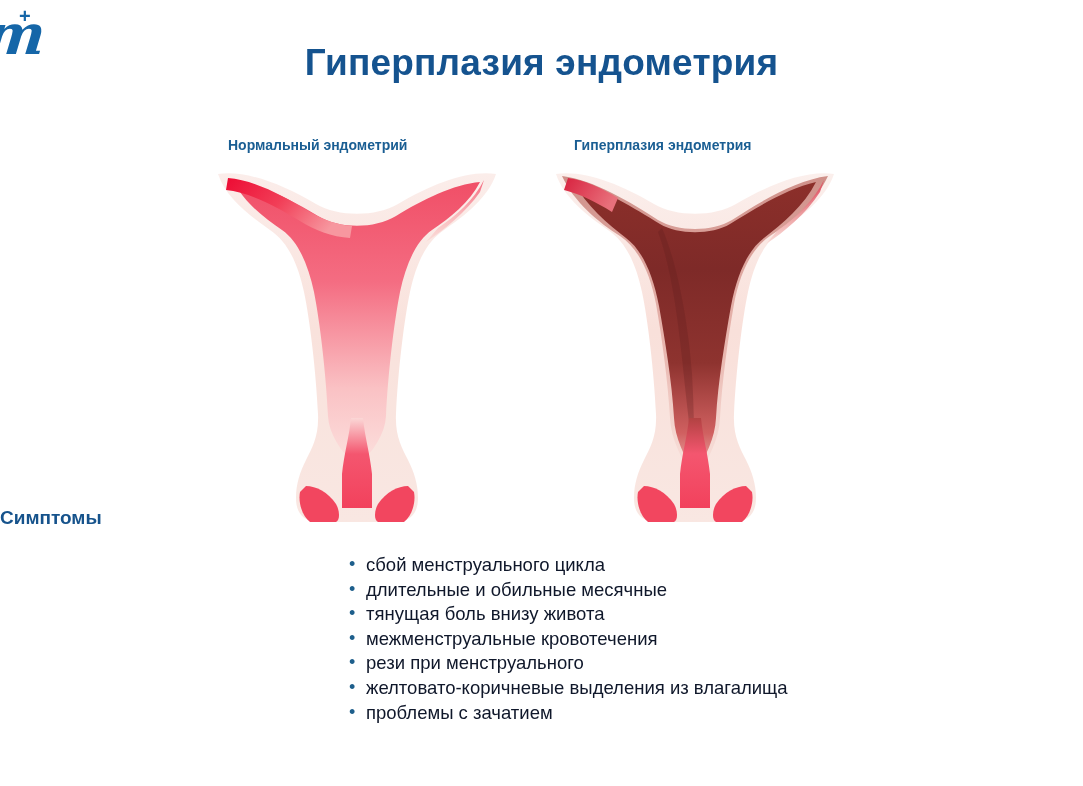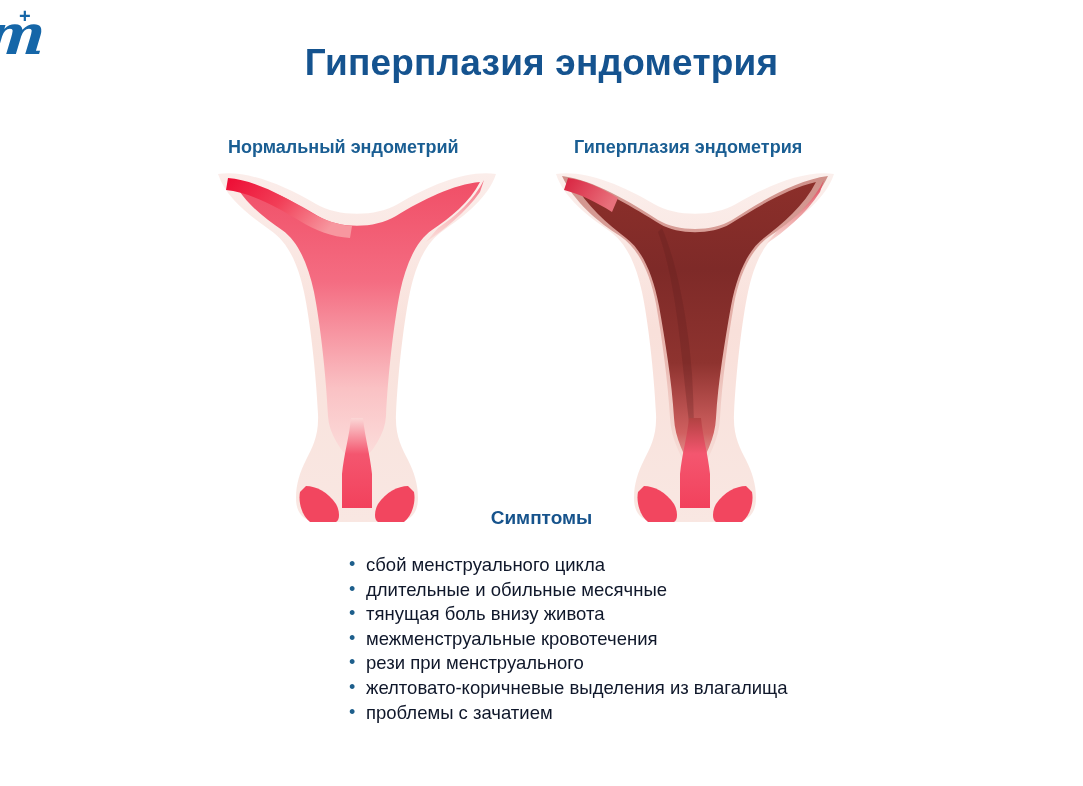--- a/index.html
+++ b/index.html
@@ -60,21 +60,21 @@
     text-align: center;
     font-size: 37px;
     font-weight: 700;
     color: #15538F;
     letter-spacing: 0.2px;
     white-space: nowrap;
   }
   .panel-caption {
     position: absolute;
     top: 137px;
-    font-size: 18px;
+    font-size: 14px;
     font-weight: 700;
     color: #1A5E93;
     white-space: nowrap;
   }
   #caption-left  { left: 228px; }
   #caption-right { left: 574px; }
 
   
   .uterus {
     position: absolute;
@@ -85,21 +85,20 @@
   #uterus-normal      { left: 212px; }
   #uterus-hyperplasia { left: 550px; }
   .uterus svg { display: block; width: 290px; height: 355px; }
 
   
   #symptoms-heading {
     position: absolute;
     left: 0;
     top: 507px;
     width: 1083px;
-    text-align: center;
     font-size: 19px;
     font-weight: 700;
     color: #16538C;
   }
   #symptoms-list {
     position: absolute;
     left: 349px;
     top: 553px;
     margin: 0;
     padding: 0;

